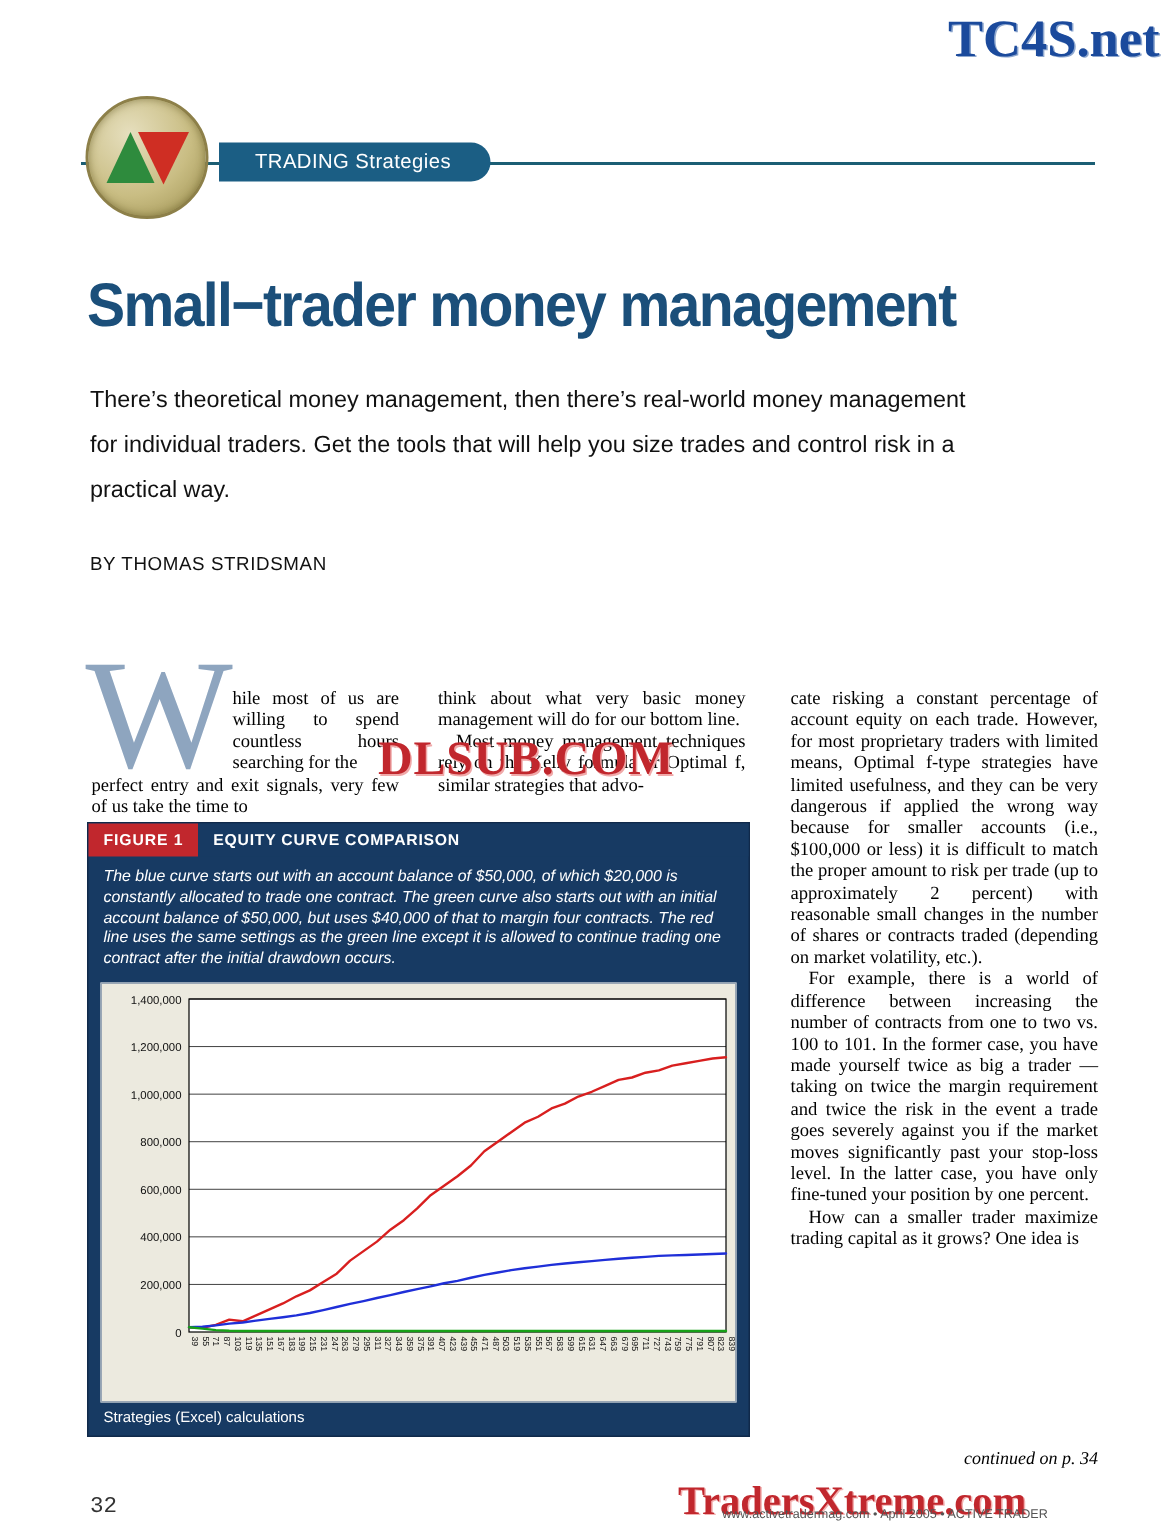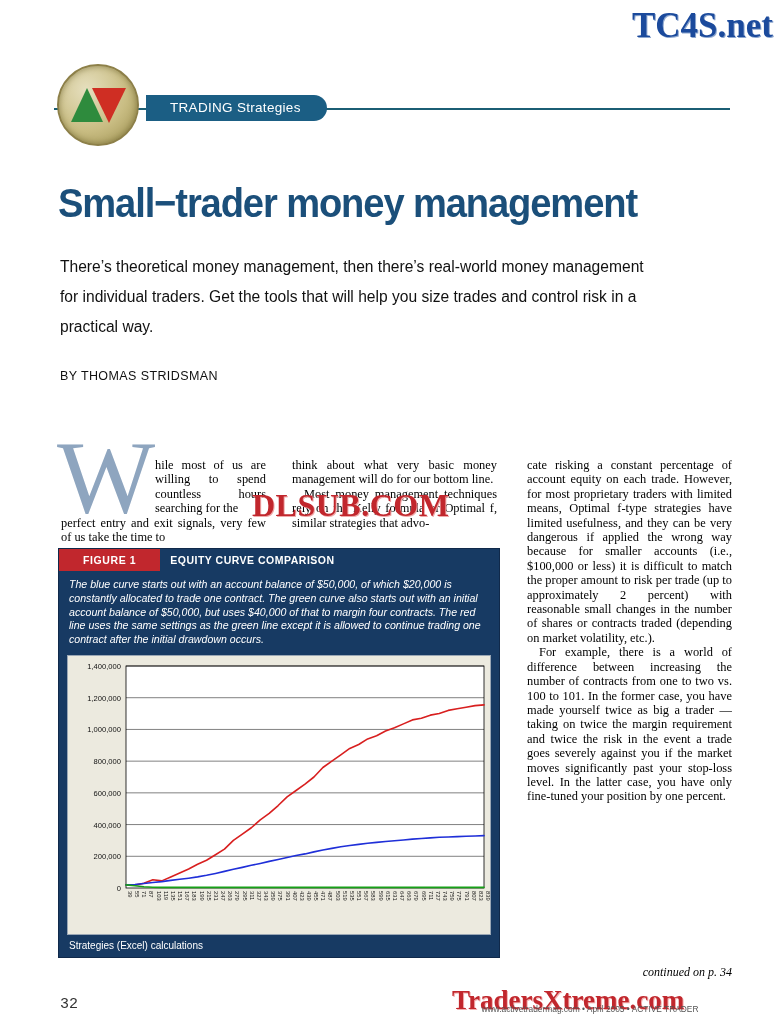--- a/index.html
+++ b/index.html
@@ -176,21 +176,21 @@
     height: 22px;
     background: #173a63;
   }
   .fig-label {
     background: #c1272d;
     color: #ffffff;
     font-family: "Liberation Sans", sans-serif;
     font-size: 10.5px;
     font-weight: bold;
     letter-spacing: 0.6px;
-    padding: 0 24px;
+    padding: 0 10px;
     height: 22px;
     line-height: 22px;
     text-align: center;
   }
   .fig-title {
     color: #ffffff;
     font-family: "Liberation Sans", sans-serif;
     font-size: 10.5px;
     font-weight: bold;
     letter-spacing: 0.5px;
@@ -300,20 +300,21 @@
 <div class="col1-full">perfect entry and exit signals, very few of us take the time to</div>
 
 <div class="col" id="col2">
   <p class="first">think about what very basic money management will do for our bottom line.</p>
   <p>Most money management techniques rely on the Kelly formula or Optimal f, similar strategies that advo-</p>
 </div>
 
 <div class="col" id="col3">
   <p class="first">cate risking a constant percentage of account equity on each trade. However, for most proprietary traders with limited means, Optimal f-type strategies have limited usefulness, and they can be very dangerous if applied the wrong way because for smaller accounts (i.e., $100,000 or less) it is difficult to match the proper amount to risk per trade (up to approximately 2 percent) with reasonable small changes in the number of shares or contracts traded (depending on market volatility, etc.).</p>
   <p>For example, there is a world of difference between increasing the number of contracts from one to two vs. 100 to 101. In the former case, you have made yourself twice as big a trader — taking on twice the margin requirement and twice the risk in the event a trade goes severely against you if the market moves significantly past your stop-loss level. In the latter case, you have only fine-tuned your position by one percent.</p>
+  <p>How can a smaller trader maximize trading capital as it grows? One idea is</p>
 </div>
 <div class="continued">continued on p. 34</div>
 
 <div class="figure">
   <div class="fig-head">
     <div class="fig-label">FIGURE 1</div>
     <div class="fig-title">EQUITY CURVE COMPARISON</div>
   </div>
   <div class="fig-caption">The blue curve starts out with an account balance of $50,000, of which $20,000 is constantly allocated to trade one contract. The green curve also starts out with an initial account balance of $50,000, but uses $40,000 of that to margin four contracts. The red line uses the same settings as the green line except it is allowed to continue trading one contract after the initial drawdown occurs.</div>
   <div class="fig-plot">

